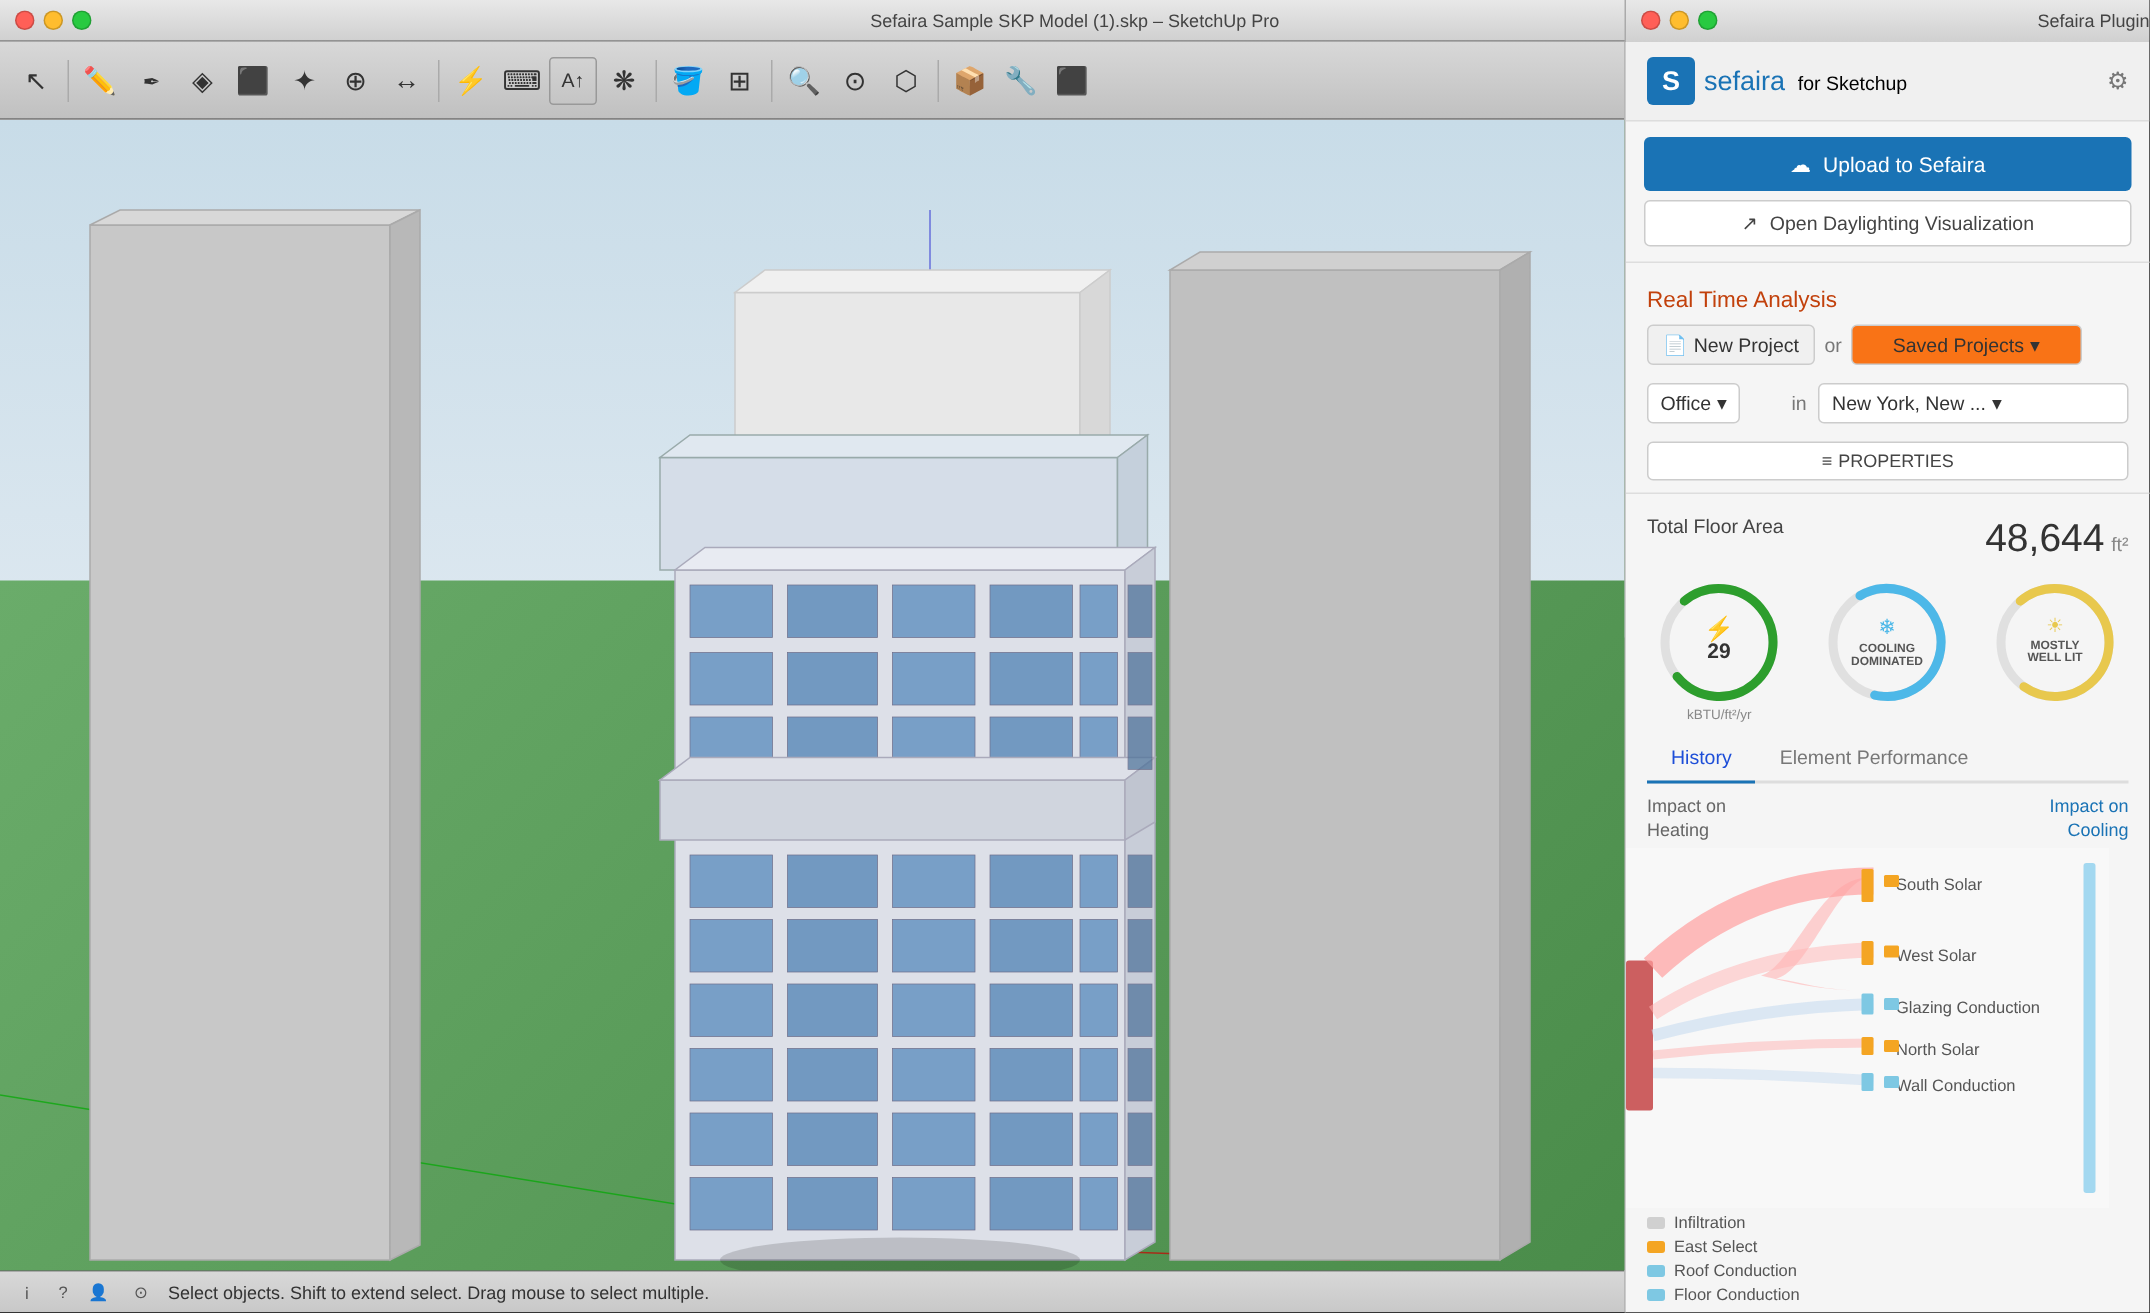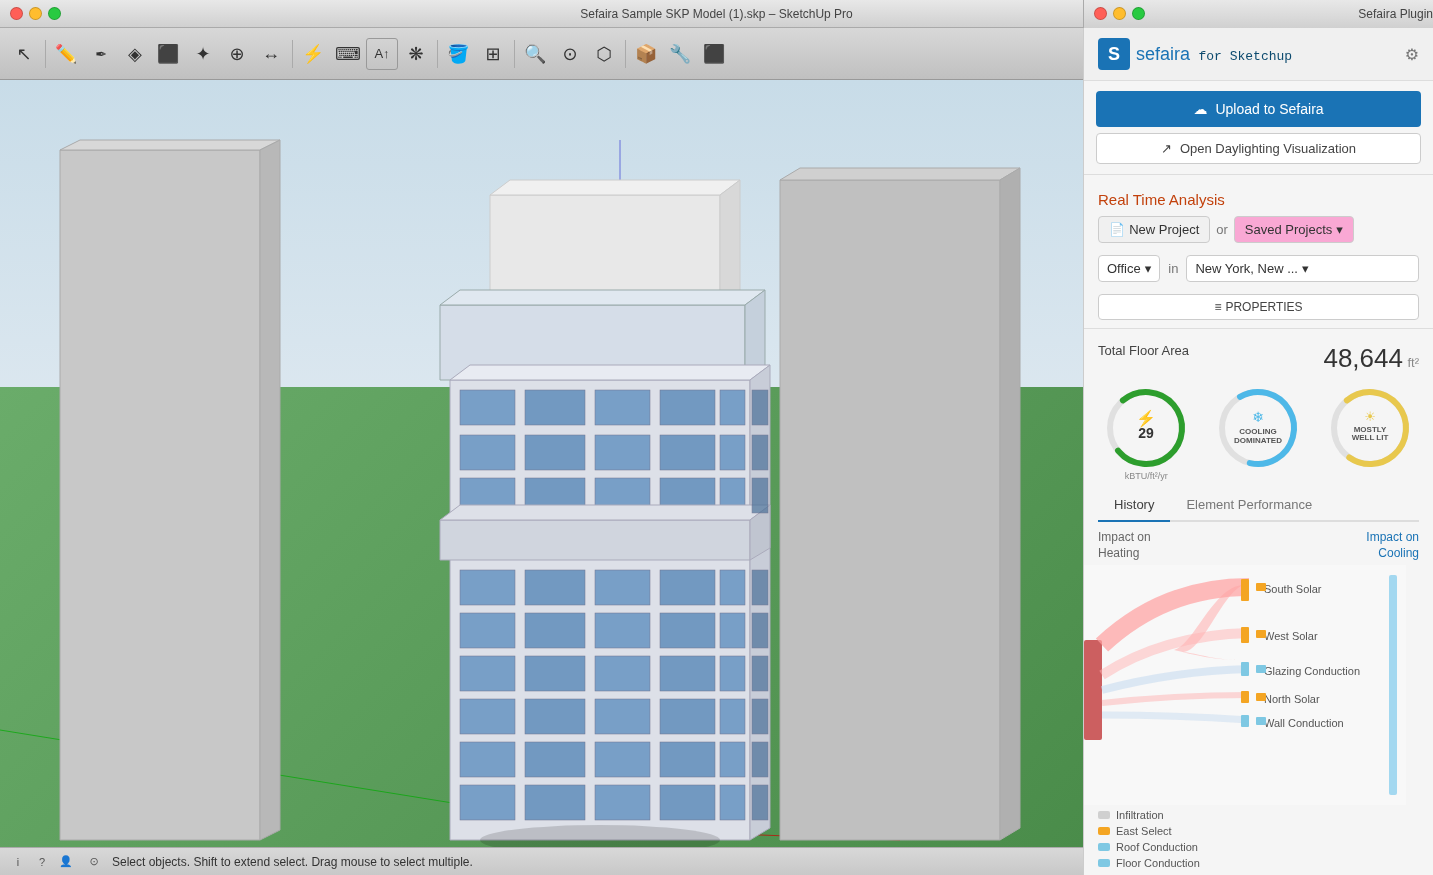--- a/index.html
+++ b/index.html
@@ -207,24 +207,24 @@
       border: 1px solid #ccc;
       border-radius: 4px;
       padding: 5px 10px;
       font-size: 13px;
       cursor: pointer;
       display: flex; align-items: center; gap: 4px;
       color: #333;
     }
     .or-text { color: #777; font-size: 13px; }
     .saved-projects-btn {
-      background: #f9a8d4;
+      background: #f97316;
       border: 1px solid #ccc;
       border-radius: 4px;
-      padding: 5px 10px;
+      padding: 5px 27px;
       font-size: 13px;
       cursor: pointer;
       display: flex; align-items: center; gap: 4px;
       color: #333;
     }
 
     .building-type-row {
       display: flex;
       align-items: center;
       gap: 8px;
@@ -233,21 +233,21 @@
     .building-type-select {
       border: 1px solid #ccc;
       border-radius: 4px;
       padding: 5px 8px;
       font-size: 13px;
       background: white;
       color: #333;
       cursor: pointer;
       display: flex; align-items: center; gap: 4px;
     }
-    .in-text { color: #777; font-size: 13px; }
+    .in-text { color: #777; font-size: 13px; margin-left: 26px; }
     .location-select {
       border: 1px solid #ccc;
       border-radius: 4px;
       padding: 5px 8px;
       font-size: 13px;
       background: white;
       color: #333;
       cursor: pointer;
       display: flex; align-items: center; gap: 4px;
       flex: 1;
@@ -303,21 +303,21 @@
     }
     .tab {
       padding: 8px 16px;
       font-size: 13px;
       cursor: pointer;
       color: #777;
       border-bottom: 2px solid transparent;
       margin-bottom: -2px;
     }
     .tab.active {
-      color: #404040;
+      color: #1d4ed8;
       border-bottom-color: #1a73b5;
     }
 
     .impact-section {
       padding: 8px 14px 0;
     }
     .impact-header {
       display: flex;
       justify-content: space-between;
       margin-bottom: 4px;
@@ -529,21 +529,21 @@
     </div>
   </div>
 
   <div class="sefaira-panel">
 
     <div class="panel-header">
       <div class="sefaira-logo">
         <div class="sefaira-logo-icon">S</div>
         <div>
           <span class="sefaira-logo-text">sefaira</span>
-          <span style="font-size:13px;color:#0c4a6e;margin-left:4px;font-family:Liberation Mono, monospace;">for Sketchup</span>
+          <span style="font-size:13px;color:#000000;margin-left:4px;">for Sketchup</span>
         </div>
       </div>
       <div class="gear-btn">⚙</div>
     </div>
 
     <div class="panel-body">
 
       <div class="upload-btn">
         <span>☁</span>
         <span>Upload to Sefaira</span>

